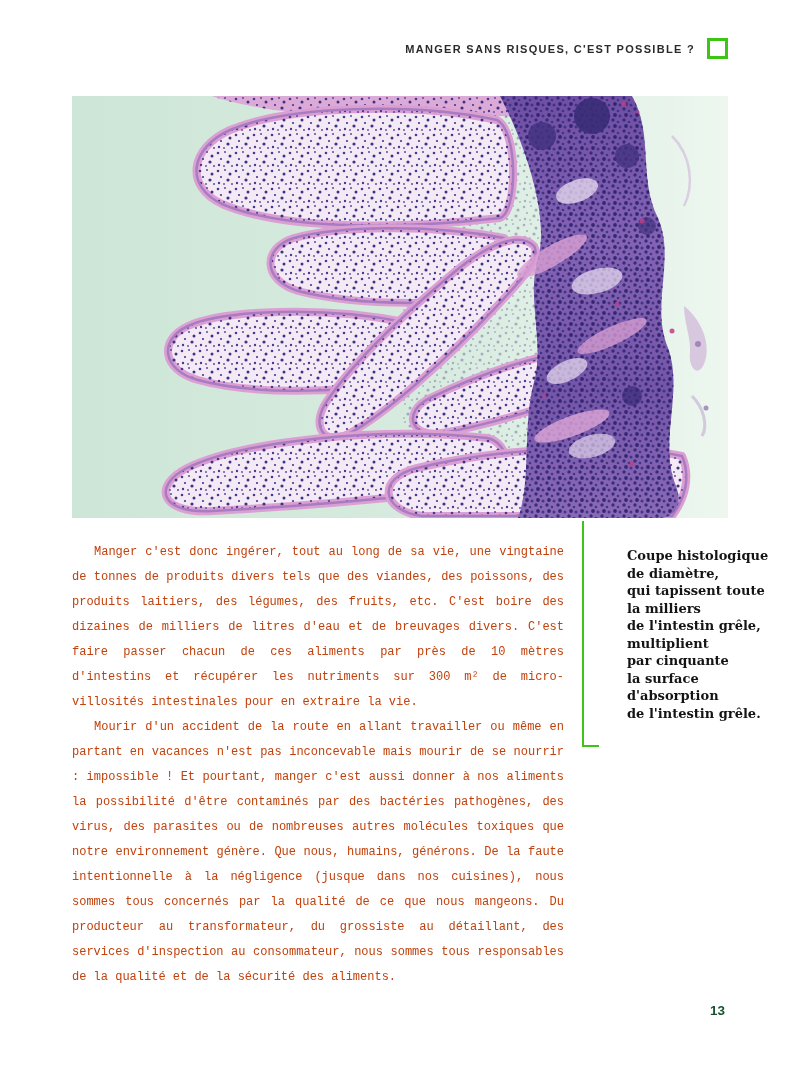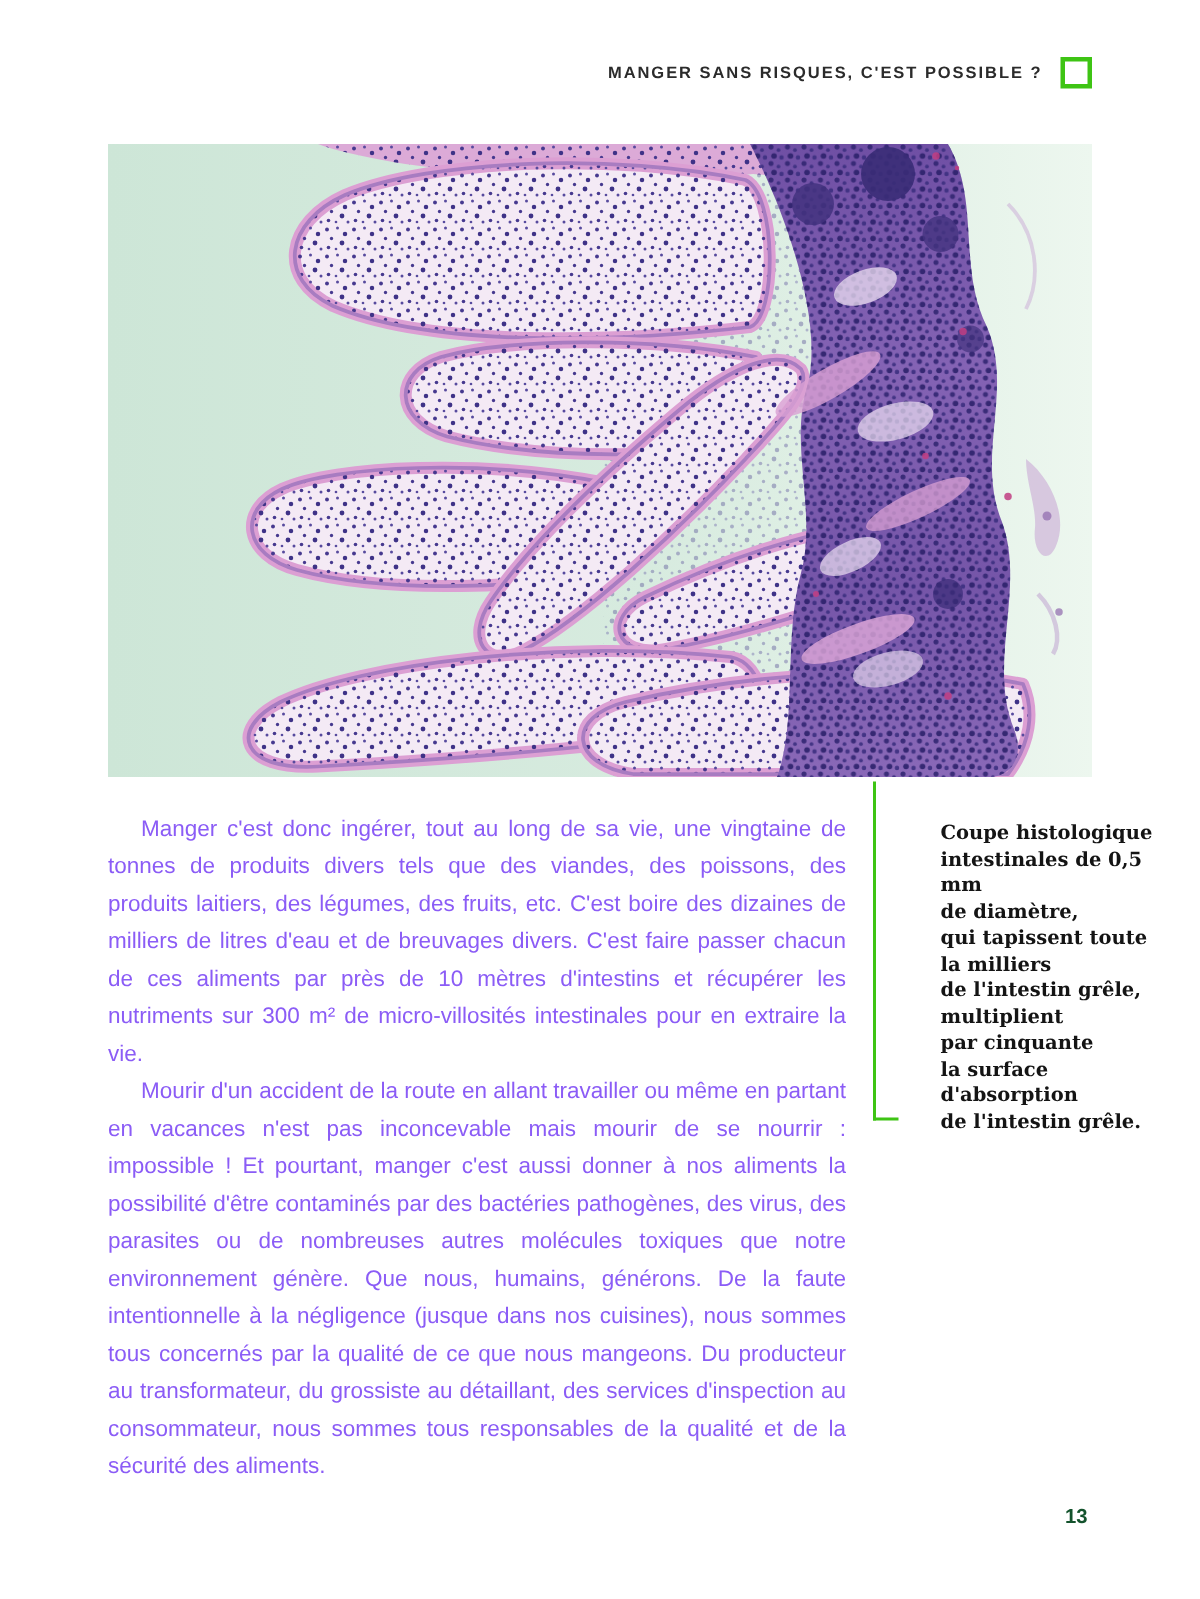--- a/index.html
+++ b/index.html
@@ -10,21 +10,21 @@
   
   .header{position:absolute;top:38px;right:72px;display:flex;align-items:center;gap:12px;}
   .header-title{font-size:11px;font-weight:700;letter-spacing:1.3px;color:#2b2b2b;white-space:nowrap;}
   .header-box{width:21px;height:21px;border:3px solid #3ec414;background:#ffffff;box-sizing:border-box;}
   
   .figure{position:absolute;left:72px;top:96px;width:656px;height:422px;}
   .figure svg{display:block;}
   
   .body-text{
     position:absolute;left:72px;top:540px;width:492px;
-    font-size:15px;line-height:25px;text-align:justify;color:#8b5cf6;
+    font-size:12px;line-height:25px;text-align:justify;color:#c2410c;font-family:Liberation Mono, monospace;
   }
   .body-text p{margin:0;text-indent:22px;}
   
   .bracket{
     position:absolute;left:582px;top:521px;width:17px;height:226px;
     border-left:2px solid #3ec414;border-bottom:2px solid #3ec414;box-sizing:border-box;
   }
   .caption{
     position:absolute;left:627px;top:547px;width:142px;
     font-family:"DejaVu Serif",serif;font-weight:600;font-size:13px;line-height:17.5px;color:#141414;
@@ -151,21 +151,20 @@
   </div>
 
   <div class="body-text">
     <p>Manger c'est donc ingérer, tout au long de sa vie, une vingtaine de tonnes de produits divers tels que des viandes, des poissons, des produits laitiers, des légumes, des fruits, etc. C'est boire des dizaines de milliers de litres d'eau et de breuvages divers. C'est faire passer chacun de ces aliments par près de 10 mètres d'intestins et récupérer les nutriments sur 300 m² de micro-villosités intestinales pour en extraire la vie.</p>
     <p>Mourir d'un accident de la route en allant travailler ou même en partant en vacances n'est pas inconcevable mais mourir de se nourrir : impossible ! Et pourtant, manger c'est aussi donner à nos aliments la possibilité d'être contaminés par des bactéries pathogènes, des virus, des parasites ou de nombreuses autres molécules toxiques que notre environnement génère. Que nous, humains, générons. De la faute intentionnelle à la négligence (jusque dans nos cuisines), nous sommes tous concernés par la qualité de ce que nous mangeons. Du producteur au transformateur, du grossiste au détaillant, des services d'inspection au consommateur, nous sommes tous responsables de la qualité et de la sécurité des aliments.</p>
   </div>
 
   <div class="bracket"></div>
   <div class="caption">
     <div>Coupe histologique</div>
-    <div>intestinales de 0,5 mm</div>
     <div>de diamètre,</div>
     <div>qui tapissent toute</div>
     <div>la milliers</div>
     <div>de l'intestin grêle,</div>
     <div>multiplient</div>
     <div>par cinquante</div>
     <div>la surface d'absorption</div>
     <div>de l'intestin grêle.</div>
   </div>
 

